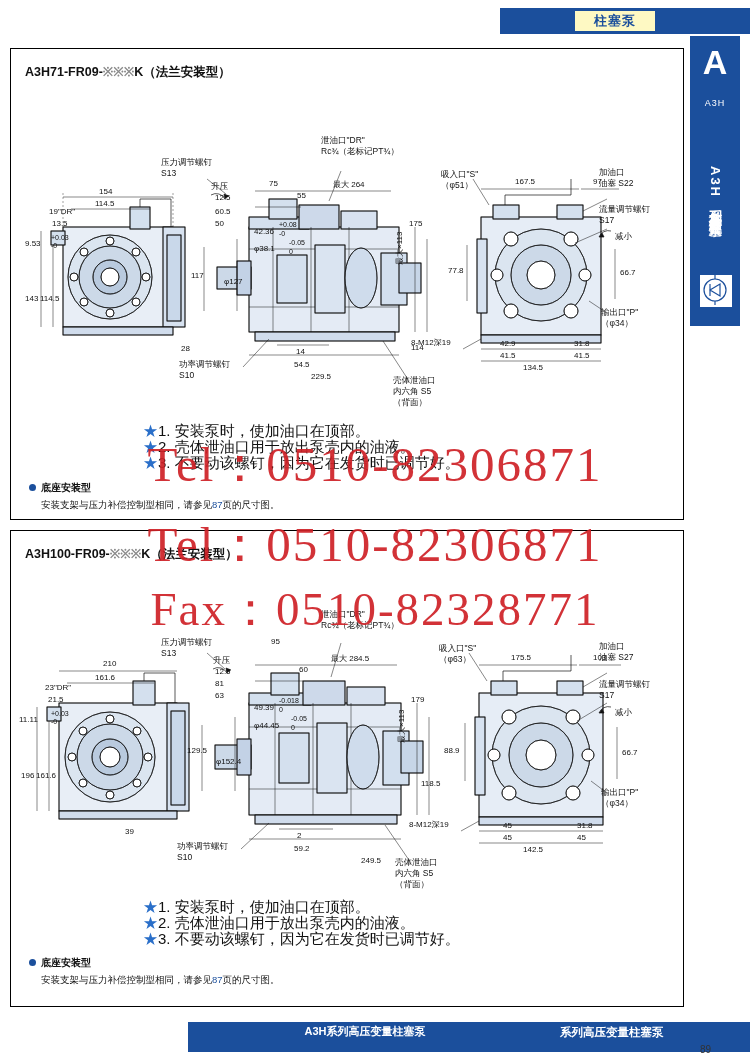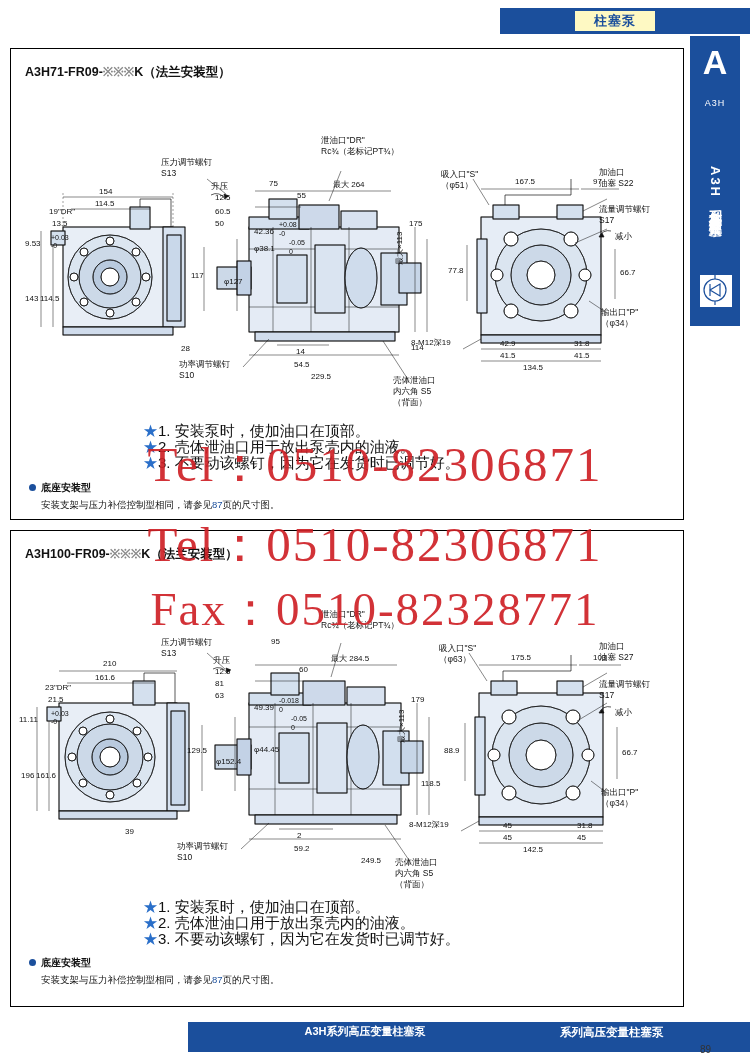--- a/index.html
+++ b/index.html
@@ -548,21 +548,21 @@
     <div class="dimtxt small" style="left:40px;top:179px;">+0.03</div>
     <div class="dimtxt small" style="left:40px;top:187px;">-0</div>
     <div class="dimtxt" style="left:10px;top:240px;">196</div>
     <div class="dimtxt" style="left:25px;top:240px;">161.6</div>
     <div class="dimtxt" style="left:114px;top:296px;">39</div>
     <div class="dimtxt" style="left:176px;top:215px;">129.5</div>
     <div class="dimtxt" style="left:205px;top:226px;">φ152.4</div>
     <div class="dimtxt" style="left:243px;top:172px;">49.39</div>
     <div class="dimtxt small" style="left:268px;top:166px;">-0.018</div>
     <div class="dimtxt small" style="left:268px;top:175px;">0</div>
-    <div class="dimtxt" style="left:243px;top:190px;margin-top:24px;">φ44.45</div>
+    <div class="dimtxt" style="left:243px;top:190px;">φ44.45</div>
     <div class="dimtxt small" style="left:280px;top:184px;">-0.05</div>
     <div class="dimtxt small" style="left:280px;top:193px;">0</div>
 
     <div class="dimtxt" style="left:260px;top:106px;">95</div>
     <div class="dimtxt" style="left:204px;top:136px;">12.5</div>
     <div class="dimtxt" style="left:204px;top:148px;">81</div>
     <div class="dimtxt" style="left:204px;top:160px;">63</div>
     <div class="dimtxt" style="left:288px;top:134px;">60</div>
     <div class="dimtxt" style="left:320px;top:122px;">最大 284.5</div>
     <div class="dimtxt" style="left:286px;top:300px;">2</div>

